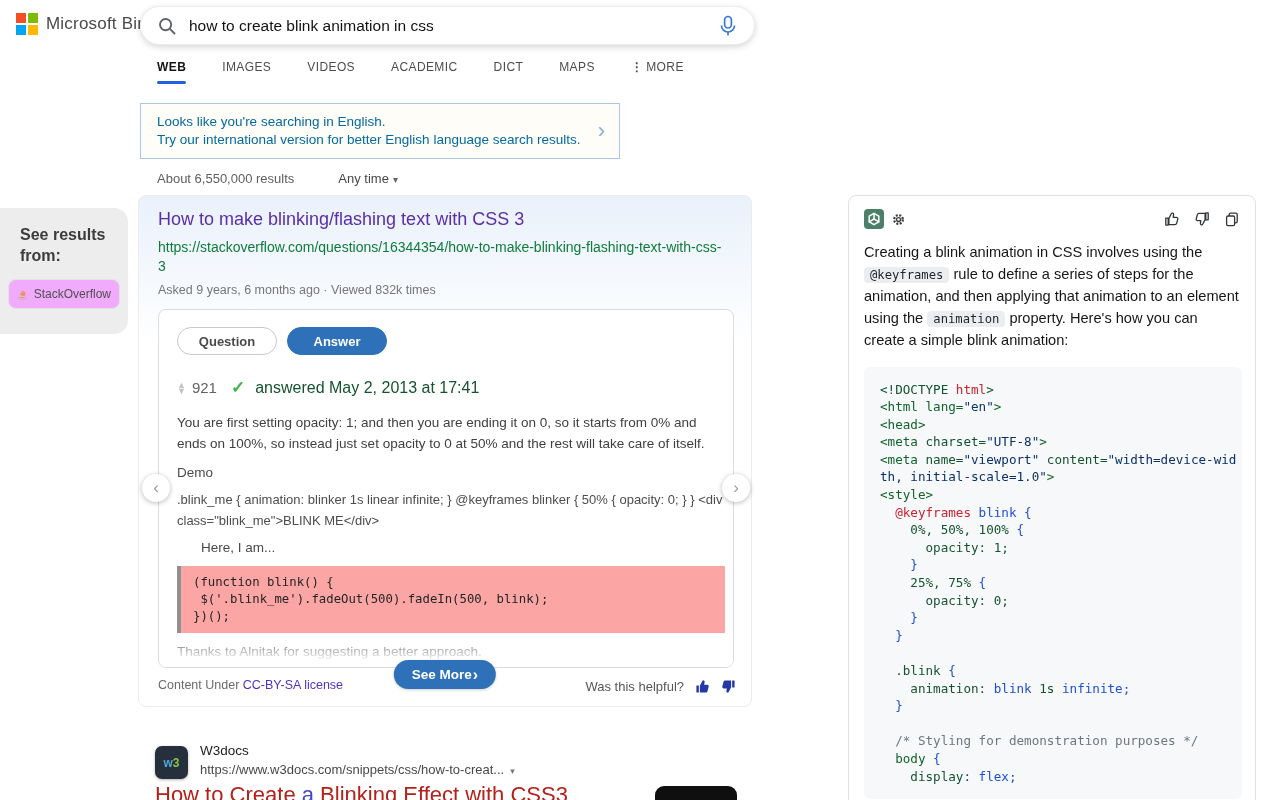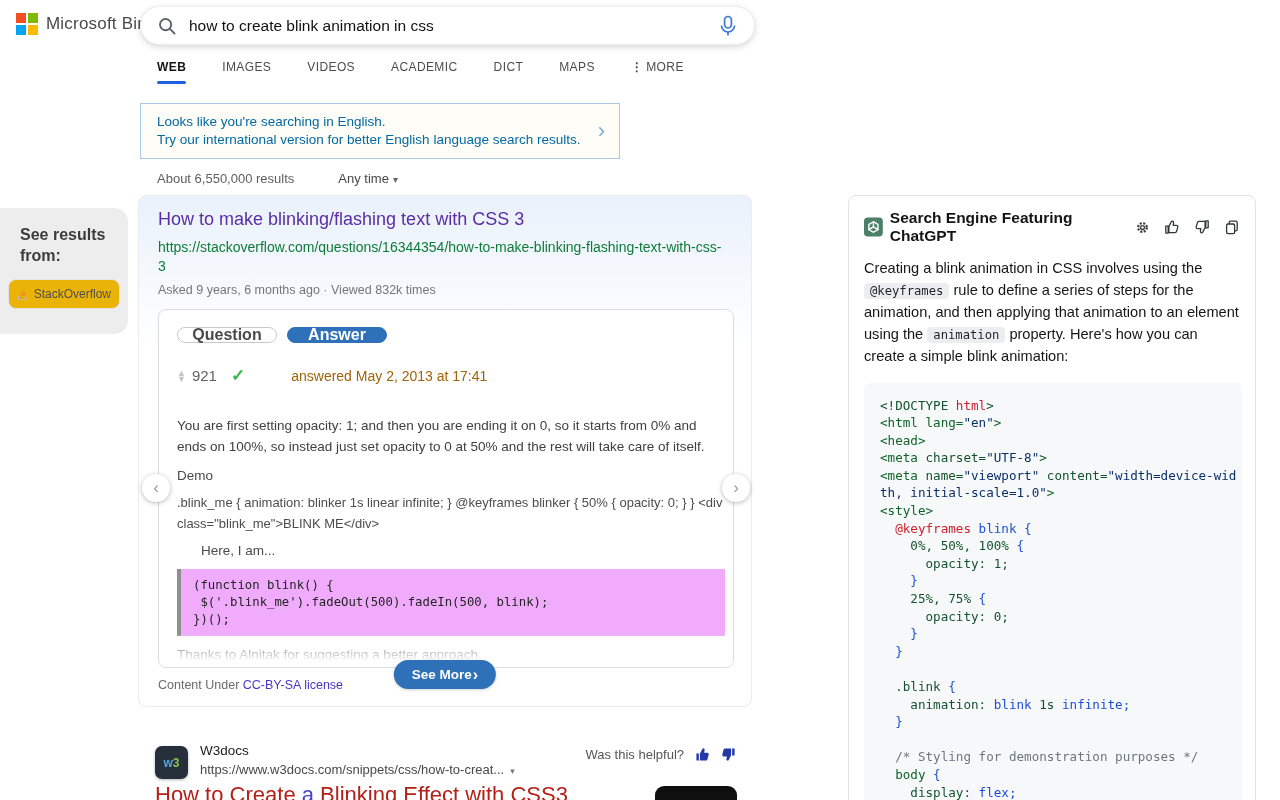--- a/index.html
+++ b/index.html
@@ -35,53 +35,53 @@
   
   .meta-row { position:absolute; left:157px; top:171px; display:flex; align-items:center; gap:44px; }
   .result-count { font-size:13px; color:#5e5e5e; }
   .time-filter { font-size:13px; color:#474747; }
   .time-filter .car { font-size:10px; color:#666; margin-left:4px; }
 
   
   .left-rail { position:absolute; left:-14px; top:208px; width:142px; height:126px; background:#ededed;
     border-radius:14px; padding:16px 0 0 34px; }
   .left-rail h3 { font-size:16px; color:#3c3c3c; line-height:21px; font-weight:bold; }
-  .source-btn { margin-top:13px; margin-left:-12px; width:112px; height:30px; background:#eab308;
+  .source-btn { margin-top:13px; margin-left:-12px; width:112px; height:30px; background:#f0abfc;
     border:1px solid #e3e3e3; border-radius:8px; display:flex; align-items:center; gap:6px;
     padding:0 8px; cursor:pointer; }
   .source-btn span { font-size:12px; color:#4f4f4f; }
 
   
   .main-card { position:absolute; left:138px; top:195px; width:614px; height:512px;
     border:1px solid #ececec; border-radius:8px;
     background:linear-gradient(180deg,#e9f1fb 0%, #ffffff 150px); padding:13px 19px 0 19px; }
   .r-title { font-size:18px; color:#5a2ea6; font-weight:400; cursor:pointer; }
   .r-url { margin-top:8px; font-size:14px; color:#0f7b3a; line-height:19px; width:570px; word-break:break-all; }
   .r-meta { margin-top:7px; font-size:12.5px; color:#767676; }
 
   .so-card { position:relative; margin-top:12px; width:576px; height:359px; background:#fff;
     border:1px solid #dcdcdc; border-radius:8px; padding:17px 18px; overflow:hidden; }
   .pill-row { display:flex; gap:10px; }
-  .pill { width:100px; height:16px; border-radius:15px; display:flex; align-items:center;
-    justify-content:center; font-size:16px; font-weight:bold; cursor:pointer; }
+  .pill { width:100px; height:28px; border-radius:15px; display:flex; align-items:center;
+    justify-content:center; font-size:13px; font-weight:bold; cursor:pointer; }
   .pill.outline { border:1px solid #c9c9c9; color:#4a4a4a; background:#fff; }
   .pill.filled { background:#2e71b8; color:#fff; border:1px solid #2e71b8; }
 
   .vote-row { margin-top:22px; display:flex; align-items:center; }
   .vote-arrows { display:flex; flex-direction:column; line-height:6px; margin-right:6px; }
   .vote-arrows i { font-style:normal; font-size:9px; color:#c3c3c3; }
   .vote-num { font-size:15px; color:#636363; }
   .check { color:#3cb54a; font-size:17px; font-weight:bold; margin:0 10px 0 14px; }
-  .answered { font-size:14px; color:#a16207;margin-left:36px; }
-
-  .ans-body { margin-top:30px; font-size:13.5px; color:#404040; line-height:20.5px; width:540px; }
+  .answered { font-size:16px; color:#14532d; }
+
+  .ans-body { margin-top:15px; font-size:13.5px; color:#404040; line-height:20.5px; width:540px; }
   .demo-label { margin-top:11px; font-size:13.5px; color:#4a4a4a; }
   .demo-code { margin-top:9px; font-size:13px; color:#4d4d4d; line-height:21px; width:548px; }
   .here { margin-top:9px; font-size:13.5px; color:#4a4a4a;margin-left:24px; }
-  .code-block { margin-top:11px; width:548px; background:#f0abfc; border-left:4px solid #8f8f8f;
+  .code-block { margin-top:11px; width:548px; background:#fca5a5; border-left:4px solid #8f8f8f;
     padding:8px 12px; font-family:"DejaVu Sans Mono", monospace; font-size:12.3px;
     line-height:17px; color:#242424; white-space:pre; }
   .thanks { margin-top:11px; font-size:13.5px; color:#404040; }
   .so-fade { position:absolute; left:0; right:0; bottom:0; height:34px;
     background:linear-gradient(180deg, rgba(255,255,255,0), #fff 85%); }
 
   .see-more { position:absolute; left:50%; transform:translateX(-50%); top:464px; height:29px;
     padding:0 18px; background:#2e71b8; border:none; border-radius:15px; color:#fff;
     font-size:13.5px; font-weight:bold; display:flex; align-items:center; gap:1px; cursor:pointer;
     box-shadow:0 1px 3px rgba(0,0,0,.2); font-family:"Liberation Sans",sans-serif; }
@@ -89,21 +89,21 @@
 
   .carousel-btn { position:absolute; top:278px; width:28px; height:28px; border-radius:50%;
     background:#fff; box-shadow:0 1px 5px rgba(0,0,0,.28); border:none; color:#9b9b9b;
     font-size:17px; display:flex; align-items:center; justify-content:center; cursor:pointer; }
   .carousel-btn.left { left:3px; }
   .carousel-btn.right { left:583px; }
 
   .license { margin-top:10px; font-size:12.5px; color:#6b6b6b; }
   .license a { color:#4b35c4; text-decoration:none; cursor:pointer; }
 
-  .helpful-row { position:absolute; left:138px; top:739px; width:614px; height:30px; display:flex;
+  .helpful-row { position:absolute; left:138px; top:671px; width:614px; height:30px; display:flex;
     align-items:center; justify-content:flex-end; gap:11px; padding-right:16px; }
   .helpful-row span { font-size:13px; color:#565656; }
   .thumb { cursor:pointer; display:flex; }
 
   
   .w3-block { position:absolute; left:155px; top:743px; display:flex; gap:12px; }
   .w3-fav { width:33px; height:33px; border-radius:7px; background:#26303c; color:#fff;
     display:flex; align-items:center; justify-content:center; font-size:12px; font-weight:bold;
     box-shadow:0 1px 3px rgba(0,0,0,.3); margin-top:3px; }
   .w3-fav b { color:#53a7dd; } .w3-fav i { color:#8dc63f; font-style:normal; }
@@ -269,21 +269,20 @@
 
   <div class="chat-panel">
     <div class="chat-head">
       <svg width="20" height="20" viewBox="0 0 20 20">
         <rect width="20" height="20" rx="4" fill="#4c7f6a"></rect>
         <g stroke="#fff" stroke-width="1.5" fill="none" stroke-linecap="round">
           <path d="M10 4.4 L14.8 7.2 L14.8 12.8 L10 15.6 L5.2 12.8 L5.2 7.2 Z"></path>
           <path d="M10 4.4 L10 9.8 M14.8 12.8 L10 9.8 M5.2 12.8 L10 9.8"></path>
         </g>
       </svg>
-      <span class="chat-title">Search Engine Featuring ChatGPT</span>
       <span class="icon-btn">
         <svg width="15" height="15" viewBox="0 0 16 16">
           <circle cx="8" cy="8" r="4.6" fill="none" stroke="#3c3c3c" stroke-width="2.4" stroke-dasharray="2.1 1.55"></circle>
           <circle cx="8" cy="8" r="2.1" fill="none" stroke="#3c3c3c" stroke-width="1.4"></circle>
         </svg>
       </span>
       <span class="spacer"></span>
       <span class="icon-btn" style="margin-right:7px">
         <svg width="16" height="16" viewBox="0 0 16 16">
             <path fill="none" stroke="#30343a" stroke-width="1.3" stroke-linejoin="round" d="M1.8 7.2h2.4v6.9H1.8zM4.9 13.6V7.4l2.4-4.6c.3-.55.85-.8 1.4-.6.6.2 1 .8.9 1.45L9.2 6.3h3.2c.9 0 1.6.9 1.4 1.8l-1.2 4.3c-.2.7-.8 1.2-1.6 1.2z"></path>

